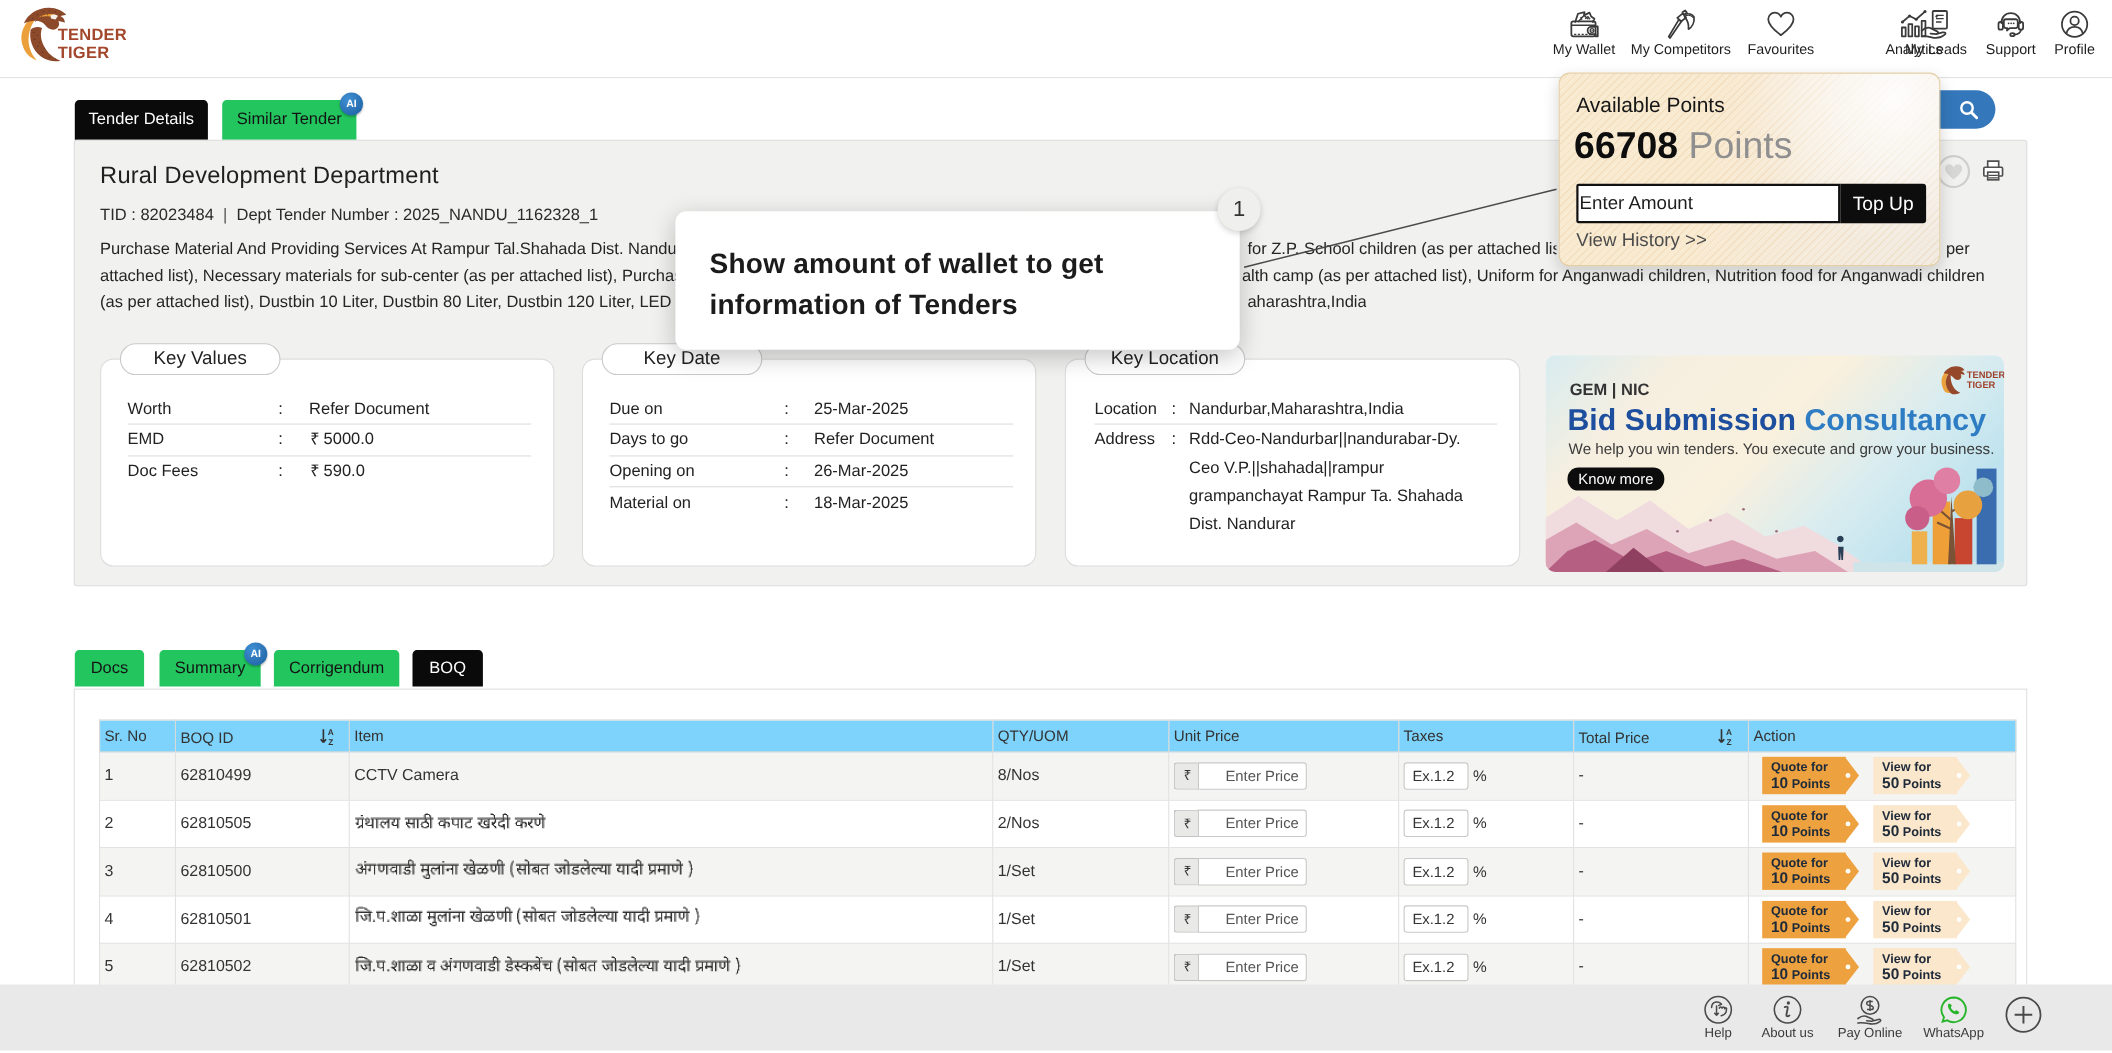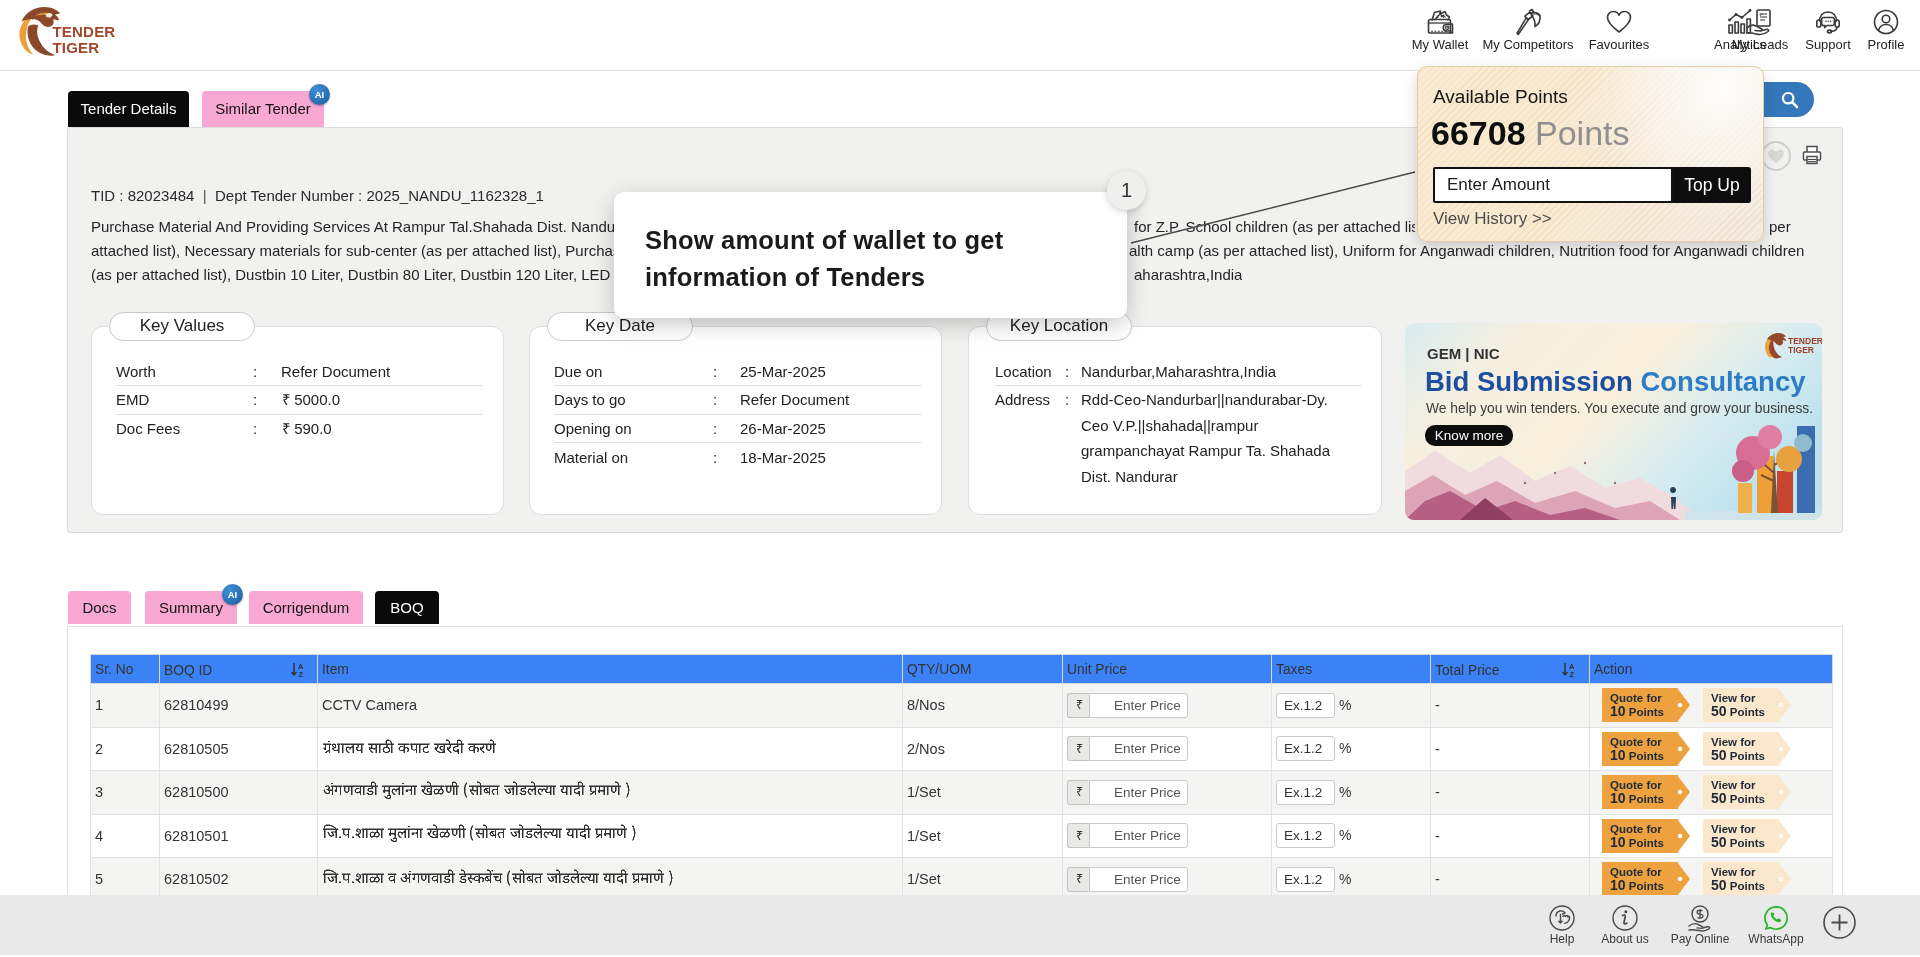--- a/index.html
+++ b/index.html
@@ -7,21 +7,21 @@
   font-family:"Liberation Sans", sans-serif; color:#222; }
 .abs { position:absolute; }
 
 #hdr { position:absolute; left:0; top:0; width:1920px; height:70px; background:#fff; }
 #hdrline { position:absolute; left:0; top:70px; width:1920px; height:1px; background:#e3e3e2; }
 .nav-item { position:absolute; top:8px; text-align:center; color:#222; }
 .nav-item .lbl { font-size:13px; margin-top:1px; color:#1e1e1e; }
 .nav-item svg { display:block; margin:0 auto; }
 
 .tab { position:absolute; height:36px; line-height:36px; text-align:center;
-  font-size:15px; border-radius:4px 4px 0 0; background:#f9a8d4; color:#141414; }
+  font-size:15px; border-radius:4px 4px 0 0; background:#22c55e; color:#141414; }
 .tab.active { background:#0a0a0a; color:#fff; }
 .aibadge { position:absolute; width:21px; height:21px; border-radius:50%;
   background:radial-gradient(circle at 35% 30%, #3f8fd4, #1b5d9e);
   color:#fff; font-size:9.5px; font-weight:bold; text-align:center; line-height:21px;
   box-shadow:0 1px 2px rgba(0,0,0,.35); z-index:5; }
 
 #card1 { position:absolute; left:67px; top:127px; width:1776px; height:406px;
   background:#f1f1f0; border:1px solid #dcdcdc; border-radius:3px; }
 #title { position:absolute; left:23px; top:19px; font-size:21.5px; color:#1f1f1f; letter-spacing:.2px; }
 #meta { position:absolute; left:23px; top:59px; font-size:15px; color:#2a2a2a; }
@@ -33,21 +33,21 @@
   background:#fff; border:1px solid #c9c9c9; border-radius:15px; text-align:center;
   line-height:25px; font-size:17px; color:#222; }
 .krows { position:absolute; left:24px; right:20px; top:31px; font-size:15px; color:#222; }
 .krow { display:flex; height:28.3px; align-items:center; border-bottom:1px solid #ddd; }
 .krow.last { border-bottom:none; }
 .krow .kl { flex:0 0 auto; }
 .krow .kc { flex:0 0 auto; }
 
 #tblwrap { position:absolute; left:90px; top:654px; width:1742px; }
 table { border-collapse:collapse; width:1742px; table-layout:fixed; }
-th { background:#3b82f6; height:29px; font-weight:normal; font-size:13.8px; color:#333;
+th { background:#7dd3fc; height:29px; font-weight:normal; font-size:13.8px; color:#333;
   text-align:left; padding:0 0 0 4px; border:1px solid #d9d9d9; }
 td { height:43.5px; font-size:14.5px; color:#333; padding:0 0 0 4px;
   border:1px solid #e2e2e2; }
 tr.odd td { background:#f4f4f3; }
 tr.even td { background:#fff; }
 .inpgrp { display:inline-flex; height:25px; align-items:stretch; }
 .inpgrp .rs { width:22px; background:#e9e9e8; border:1px solid #c2c2c2; border-right:none;
   border-radius:3px 0 0 3px; display:flex; align-items:center; justify-content:center; }
 .inpgrp .inp { width:99px; background:#fff; border:1px solid #c9c9c9; border-radius:0 3px 3px 0;
   font-size:13.5px; color:#555; line-height:23px; padding-left:24px; }
@@ -194,20 +194,21 @@
     </div>
 
 </div>
 <div id="hdrline"></div>
 
 <div class="tab active" style="left:68px;top:91px;width:121px;">Tender Details</div>
 <div class="tab" style="left:202px;top:91px;width:122px;">Similar Tender</div>
 <div class="aibadge" style="left:309px;top:84px;">AI</div>
 
 <div id="card1">
+  <div id="title">Rural Development Department</div>
   <div id="meta">TID : 82023484&nbsp; <span style="color:#555">|</span>&nbsp; Dept Tender Number : 2025_NANDU_1162328_1</div>
   <div class="desc" style="left:23px;top:90px;width:524px;">Purchase Material And Providing Services At Rampur Tal.Shahada Dist. Nandurbar, Purchase of materials for Anganwadi</div>
   <div class="desc" style="left:1066px;top:90px;width:281px;">for Z.P. School children (as per attached list), Books for Z</div>
   <div class="desc" style="left:1701px;top:90px;">per</div>
   <div class="desc" style="left:23px;top:114px;width:524px;">attached list), Necessary materials for sub-center (as per attached list), Purchase of material for health camp</div>
   <div class="desc" style="left:1061px;top:114px;">alth camp (as per attached list), Uniform for Anganwadi children, Nutrition food for Anganwadi children</div>
   <div class="desc" style="left:23px;top:138px;width:524px;">(as per attached list), Dustbin 10 Liter, Dustbin 80 Liter, Dustbin 120 Liter, LED TV, Projector (as per</div>
   <div class="desc" style="left:1066px;top:138px;">aharashtra,India</div>
 
   <div class="kcard" style="left:23px;width:413px;">
@@ -563,17 +564,17 @@
   <line x1="1131" y1="243" x2="1415" y2="172" stroke="#4a4a4a" stroke-width="1.4"></line>
 </svg>
 <div id="tooltip">
   <div style="position:absolute;left:31px;top:30px;font-size:25.5px;line-height:37px;font-weight:bold;color:#1b1b1b;letter-spacing:.2px;">Show amount of wallet to get<br>information of Tenders</div>
 </div>
 <div id="tourbadge">1</div>
 <div id="wallet">
   <div style="position:absolute;left:15px;top:19px;font-size:19px;color:#161616;">Available Points</div>
   <div style="position:absolute;left:13px;top:47px;font-size:34px;"><span style="font-weight:bold;color:#0d0d0d;">66708</span> <span style="color:#8f8f8f;">Points</span></div>
   <div style="position:absolute;left:15px;top:100px;width:317px;height:36px;">
-    <div style="position:absolute;left:0;top:0;width:240px;height:36px;background:#fff;border:2px solid #111;border-radius:2px 0 0 2px;font-size:17px;color:#1d1d1d;line-height:32px;padding-left:12px;">Enter Amount</div>
+    <div style="position:absolute;left:0;top:0;width:240px;height:36px;background:#fff;border:2px solid #111;border-radius:2px 0 0 2px;font-size:17px;color:#1d1d1d;line-height:32px;padding-left:1px;">Enter Amount</div>
     <div style="position:absolute;left:240px;top:0;width:78px;height:36px;background:#0d0d0d;border-radius:0 3px 3px 0;color:#fff;font-size:17.5px;text-align:center;line-height:36px;">Top Up</div>
   </div>
   <div style="position:absolute;left:15px;top:142px;font-size:17px;color:#4c4c4c;">View History &gt;&gt;</div>
 </div>
 
 </body></html>

